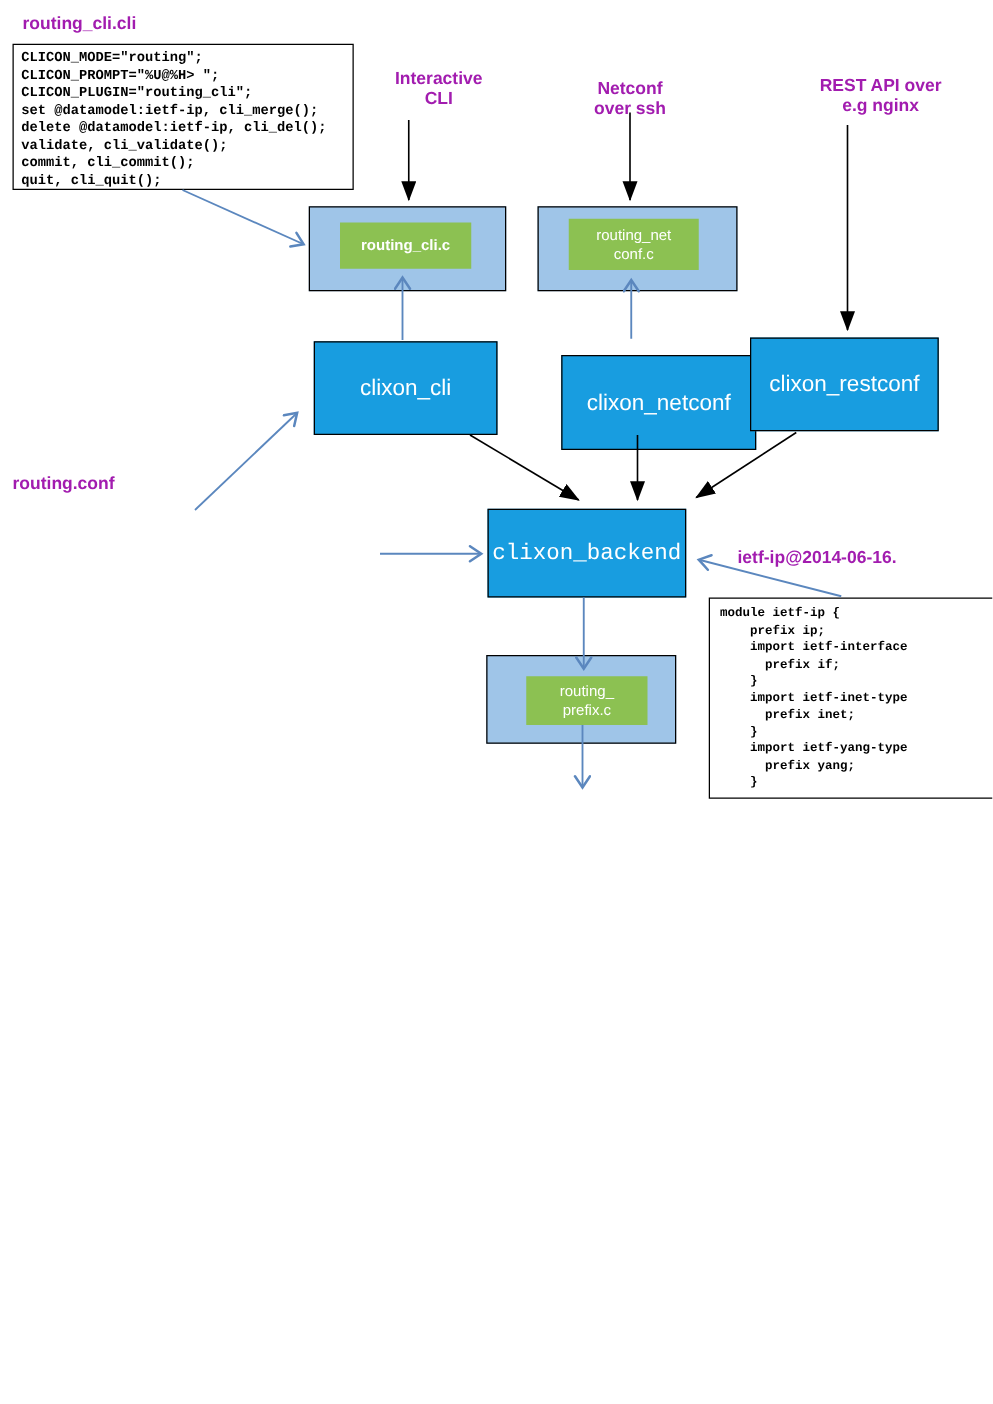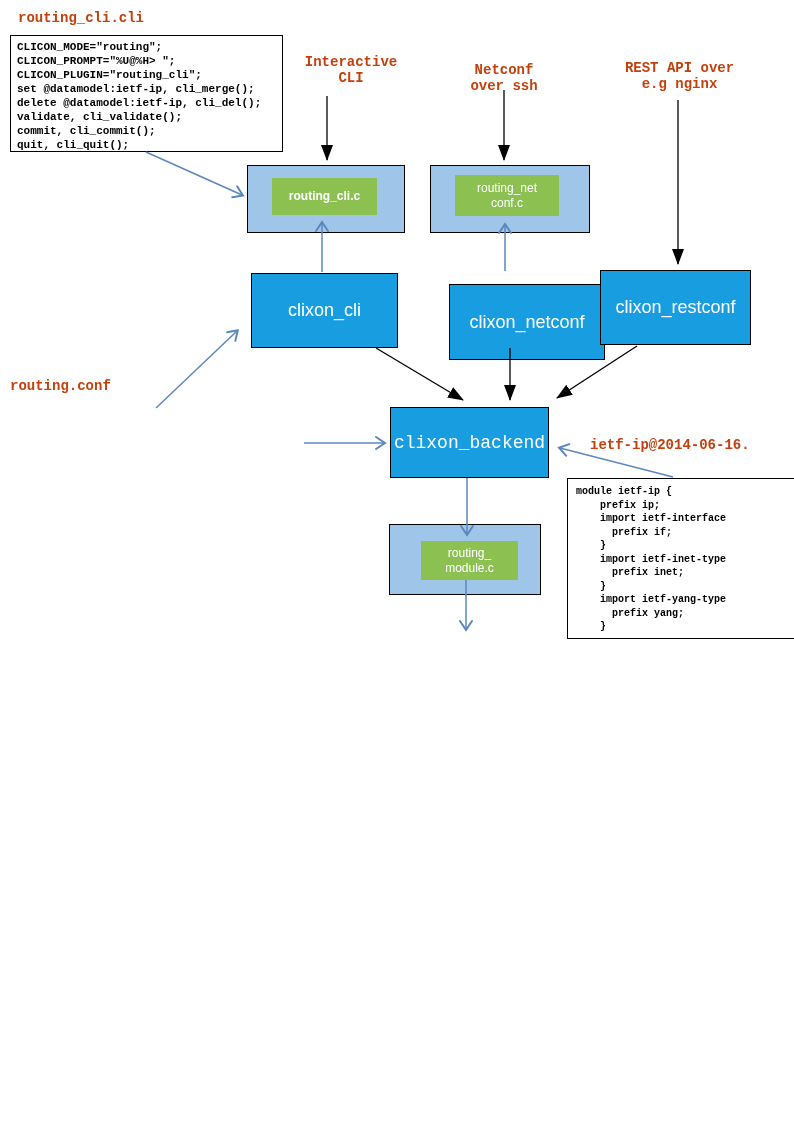--- a/index.html
+++ b/index.html
@@ -18,25 +18,25 @@
     pointer-events: none;
     z-index: 5;
   }
   .arrow-black { stroke: var(--black, #000000); stroke-width: 1.3; fill: none; }
   .arrow-blue  { stroke: var(--arrow-blue, #5B87BE); stroke-width: 1.5; fill: none; }
   .head-black  { fill: var(--black, #000000); }
   .head-blue   { fill: none; stroke: var(--arrow-blue, #5B87BE); stroke-width: 2; stroke-linecap: round; stroke-linejoin: miter; }
 
   .mono-label {
     position: absolute;
-    font-family: Liberation Mono, monospace;
+    font-family: Liberation Sans, sans-serif;
     font-weight: bold;
     font-size: 14px;
     line-height: 16px;
-    color: #c2410c;
+    color: #a21caf;
     white-space: pre-line;
   }
   .access-label { text-align: center; }
 
   .codebox {
     position: absolute;
     box-sizing: border-box;
     background: #ffffff;
     border: 1px solid #000000;
     font-family: "Liberation Mono", "DejaVu Sans Mono", monospace;
@@ -134,21 +134,21 @@
   </svg>
 
   <div class="mono-label" style="left:18px; top:10px;">routing_cli.cli</div>
   <div class="mono-label" style="left:10px; top:378px;">routing.conf</div>
   <div class="mono-label" style="left:590px; top:437px;">ietf-ip@2014-06-16.</div>
 
   <div class="mono-label access-label" style="left:295px; top:54px; width:112px;">Interactive
 CLI</div>
   <div class="mono-label access-label" style="left:453px; top:62px; width:102px;">Netconf
 over ssh</div>
-  <div class="mono-label access-label" style="left:612px; top:60px; width:135px;">REST API over
+  <div class="mono-label access-label" style="left:637px; top:60px; width:135px;">REST API over
 e.g nginx</div>
 
   <div class="codebox" style="left:10px; top:35px; width:273px; height:117px;">CLICON_MODE="routing";
 CLICON_PROMPT="%U@%H&gt; ";
 CLICON_PLUGIN="routing_cli";
 set @datamodel:ietf-ip, cli_merge();
 delete @datamodel:ietf-ip, cli_del();
 validate, cli_validate();
 commit, cli_commit();
 quit, cli_quit();</div>
@@ -166,21 +166,21 @@
 
   <div class="lightbox" style="left:247px; top:165px; width:158px; height:68px;">
     <div class="greenbox" style="left:24px; top:12px; width:105px; height:37px;font-weight:bold;">routing_cli.c</div>
   </div>
   <div class="lightbox" style="left:430px; top:165px; width:160px; height:68px;">
     <div class="greenbox" style="left:24px; top:9px; width:104px; height:41px;">routing_net
 conf.c</div>
   </div>
   <div class="lightbox" style="left:389px; top:524px; width:152px; height:71px;">
     <div class="greenbox" style="left:31px; top:16px; width:97px; height:39px;">routing_
-module.c</div>
+prefix.c</div>
   </div>
 
   <div class="darkbox" style="left:251px; top:273px; width:147px; height:75px;">clixon_cli</div>
   <div class="darkbox" style="left:425px; top:284px; width:156px; height:76px;margin-left:24px;">clixon_netconf</div>
   <div class="darkbox" style="left:600px; top:270px; width:151px; height:75px;">clixon_restconf</div>
   <div class="darkbox" style="left:390px; top:407px; width:159px; height:71px;font-family:Liberation Mono, monospace;">clixon_backend</div>
 
 
 </div>
 

